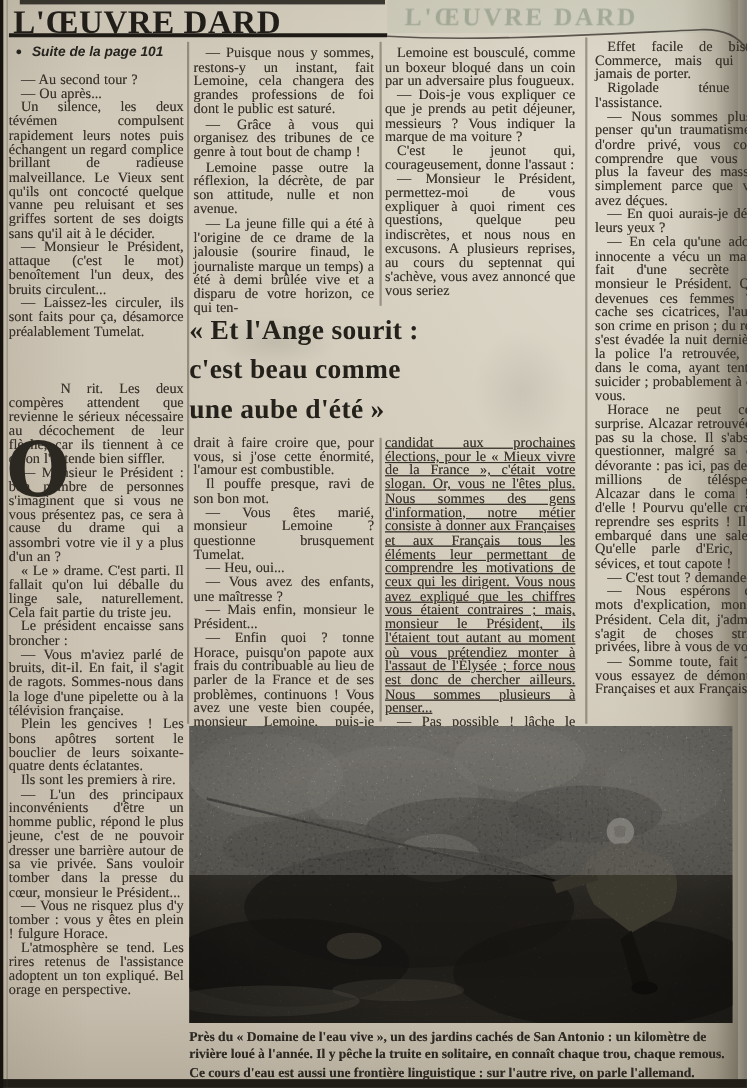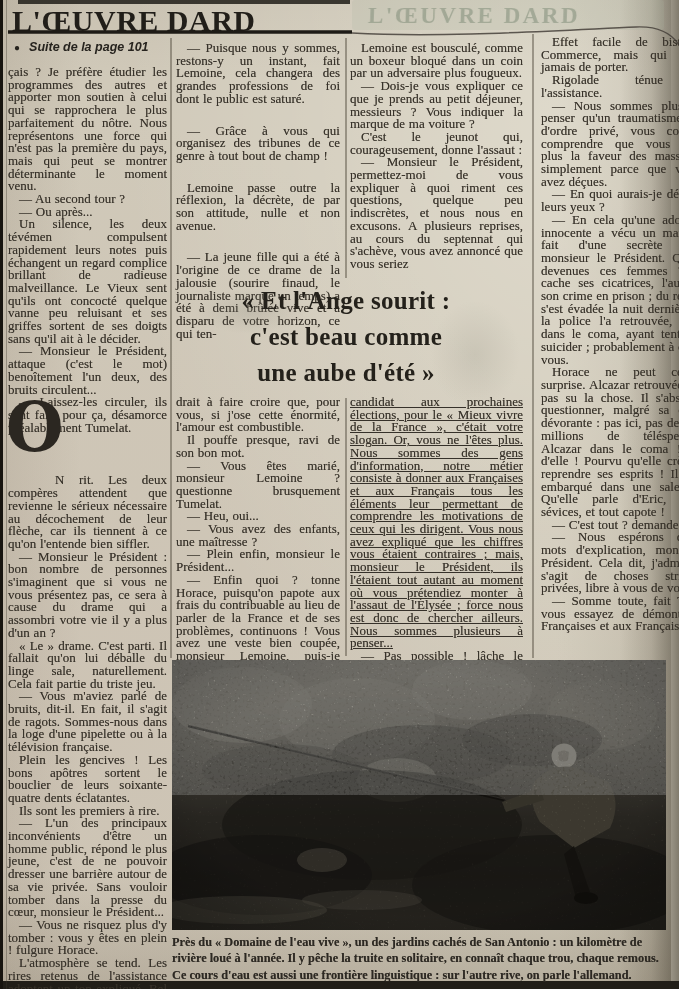--- a/index.html
+++ b/index.html
@@ -28,39 +28,39 @@
   #ghost-title{left:368px;top:3px;font-size:23px;font-weight:700;letter-spacing:2.5px;
     color:rgba(128,140,120,.55);filter:blur(.7px);transform:skewX(-2deg);}
   #title-rule{left:8px;top:24px;}
   #continuation{left:14px;top:40px;font-family:"Liberation Sans",sans-serif;
     font-style:italic;font-weight:700;font-size:12.5px;color:#26231e;display:flex;align-items:center;gap:9px;}
   #continuation .dot{font-size:10px;font-style:normal;}
   
   .col{text-align:justify;}
   .col p{margin:0;text-indent:11px;font-size:13px;line-height:12.7px;word-spacing:.04em;
     color:#37322a;text-shadow:0 0 .4px rgba(55,48,38,.55);}
-  .gapped p + p{margin-top:19px;}
+  .gapped p + p{margin-top:1px;}
   #col1{left:8px;top:66px;width:159px;}
   #col2a{left:176px;top:42px;width:164px;}
   #col2b{left:176px;top:396px;width:164px;}
   #col3a{left:350px;top:42px;width:173px;}
   #col3b{left:350px;top:396px;width:173px;text-decoration:underline;}
   #col4{left:541px;top:36px;width:182px;}
   .colrule{width:1.5px;background:rgba(75,68,56,.45);}
   #rule-c1{left:170px;top:38px;height:620px;}
   #rule-c2a{left:345px;top:38px;height:240px;}
   #rule-c2b{left:345px;top:398px;height:258px;}
   #rule-c3{left:532px;top:34px;height:624px;}
   
   #dropcap{left:6px;top:394px;font-family:"DejaVu Serif",serif;font-size:66px;line-height:1;
     font-weight:700;color:#2b2721;transform:scaleY(1.04);}
   .spacer{height:40px;}
   #col1 p.dropcap-par{text-indent:47px;}
   
-  #pull-quote{left:172px;top:283px;width:348px;text-align:center;font-weight:700;
+  #pull-quote{left:172px;top:283px;width:348px;font-weight:700;
     font-size:25px;line-height:36px;color:#24211b;letter-spacing:.3px;}
   
   #photo{left:172px;top:660px;width:494px;height:270px;}
   
   #caption{left:172px;top:934px;width:620px;}
   #caption div{white-space:nowrap;font-weight:700;font-size:12.3px;line-height:16.3px;color:#2c2822;
     text-shadow:0 0 .4px rgba(44,40,34,.5);}
   
   .smudge{border-radius:50%;}
   #smudge1{left:196px;top:288px;width:110px;height:46px;
@@ -89,30 +89,30 @@
     <span class="dot">●</span>
     <span>Suite de la page 101</span>
   </div>
 
   <div class="abs colrule" id="rule-c1"></div>
   <div class="abs colrule" id="rule-c2a"></div>
   <div class="abs colrule" id="rule-c2b"></div>
   <div class="abs colrule" id="rule-c3"></div>
 
   <div class="abs col" id="col1">
-    <p style="text-indent:0;">çais ? Je préfère étudier les programmes des autres et apporter mon soutien à celui qui se rapprochera le plus parfaitement du nôtre. Nous représentons une force qui n'est pas la première du pays, mais qui peut se montrer déterminante le moment venu.</p>
     <p>— Au second tour ?</p>
     <p>— Ou après...</p>
     <p>Un silence, les deux tévémen compulsent rapidement leurs notes puis échangent un regard complice brillant de radieuse malveillance. Le Vieux sent qu'ils ont concocté quelque vanne peu reluisant et ses griffes sortent de ses doigts sans qu'il ait à le décider.</p>
     <p>— Monsieur le Président, attaque (c'est le mot) benoîtement l'un deux, des bruits circulent...</p>
     <p>— Laissez-les circuler, ils sont faits pour ça, désamorce préalablement Tumelat.</p>
     <div class="spacer"></div>
     <p class="dropcap-par">N rit. Les deux compères attendent que revienne le sérieux nécessaire au décochement de leur flèche, car ils tiennent à ce qu'on l'entende bien siffler.</p>
     <p>— Monsieur le Président : bon nombre de personnes s'imaginent que si vous ne vous présentez pas, ce sera à cause du drame qui a assombri votre vie il y a plus d'un an ?</p>
     <p>« Le » drame. C'est parti. Il fallait qu'on lui déballe du linge sale, naturellement. Cela fait partie du triste jeu.</p>
+    <p>Le président encaisse sans broncher :</p>
     <p>— Vous m'aviez parlé de bruits, dit-il. En fait, il s'agit de ragots. Sommes-nous dans la loge d'une pipelette ou à la télévision française.</p>
     <p>Plein les gencives ! Les bons apôtres sortent le bouclier de leurs soixante-quatre dents éclatantes.</p>
     <p>Ils sont les premiers à rire.</p>
     <p>— L'un des principaux inconvénients d'être un homme public, répond le plus jeune, c'est de ne pouvoir dresser une barrière autour de sa vie privée. Sans vouloir tomber dans la presse du cœur, monsieur le Président...</p>
     <p>— Vous ne risquez plus d'y tomber : vous y êtes en plein ! fulgure Horace.</p>
     <p>L'atmosphère se tend. Les rires retenus de l'assistance adoptent un ton expliqué. Bel orage en perspective.</p>
   </div>
   <div class="abs" id="dropcap">O</div>
 
   <div class="abs col gapped" id="col2a">
@@ -136,21 +136,21 @@
     <div>c'est beau comme</div>
     <div>une aube d'été »</div>
   </div>
 
   <div class="abs col" id="col2b">
     <p style="text-indent:0;">drait à faire croire que, pour vous, si j'ose cette énormité, l'amour est combustible.</p>
     <p>Il pouffe presque, ravi de son bon mot.</p>
     <p>— Vous êtes marié, monsieur Lemoine ? questionne brusquement Tumelat.</p>
     <p>— Heu, oui...</p>
     <p>— Vous avez des enfants, une maîtresse ?</p>
-    <p>— Plein enfin, monsieur le Président...</p>
+    <p>— Mais enfin, monsieur le Président...</p>
     <p>— Enfin quoi ? tonne Horace, puisqu'on papote aux frais du contribuable au lieu de parler de la France et de ses problèmes, continuons ! Vous avez une veste bien coupée, monsieur Lemoine, puis-je savoir le nom de votre tailleur ?</p>
   </div>
 
   <div class="abs col" id="col3b">
     <p style="text-indent:0;">candidat aux prochaines élections, pour le « Mieux vivre de la France », c'était votre slogan. Or, vous ne l'êtes plus. Nous sommes des gens d'information, notre métier consiste à donner aux Françaises et aux Français tous les éléments leur permettant de comprendre les motivations de ceux qui les dirigent. Vous nous avez expliqué que les chiffres vous étaient contraires ; mais, monsieur le Président, ils l'étaient tout autant au moment où vous prétendiez monter à l'assaut de l'Élysée ; force nous est donc de chercher ailleurs. Nous sommes plusieurs à penser...</p>
     <p>— Pas possible ! lâche le président.</p>
   </div>
 
   <div class="abs col" id="col4">
     <p>Effet facile de bistrot du Commerce, mais qui ne rate jamais de porter.</p>

